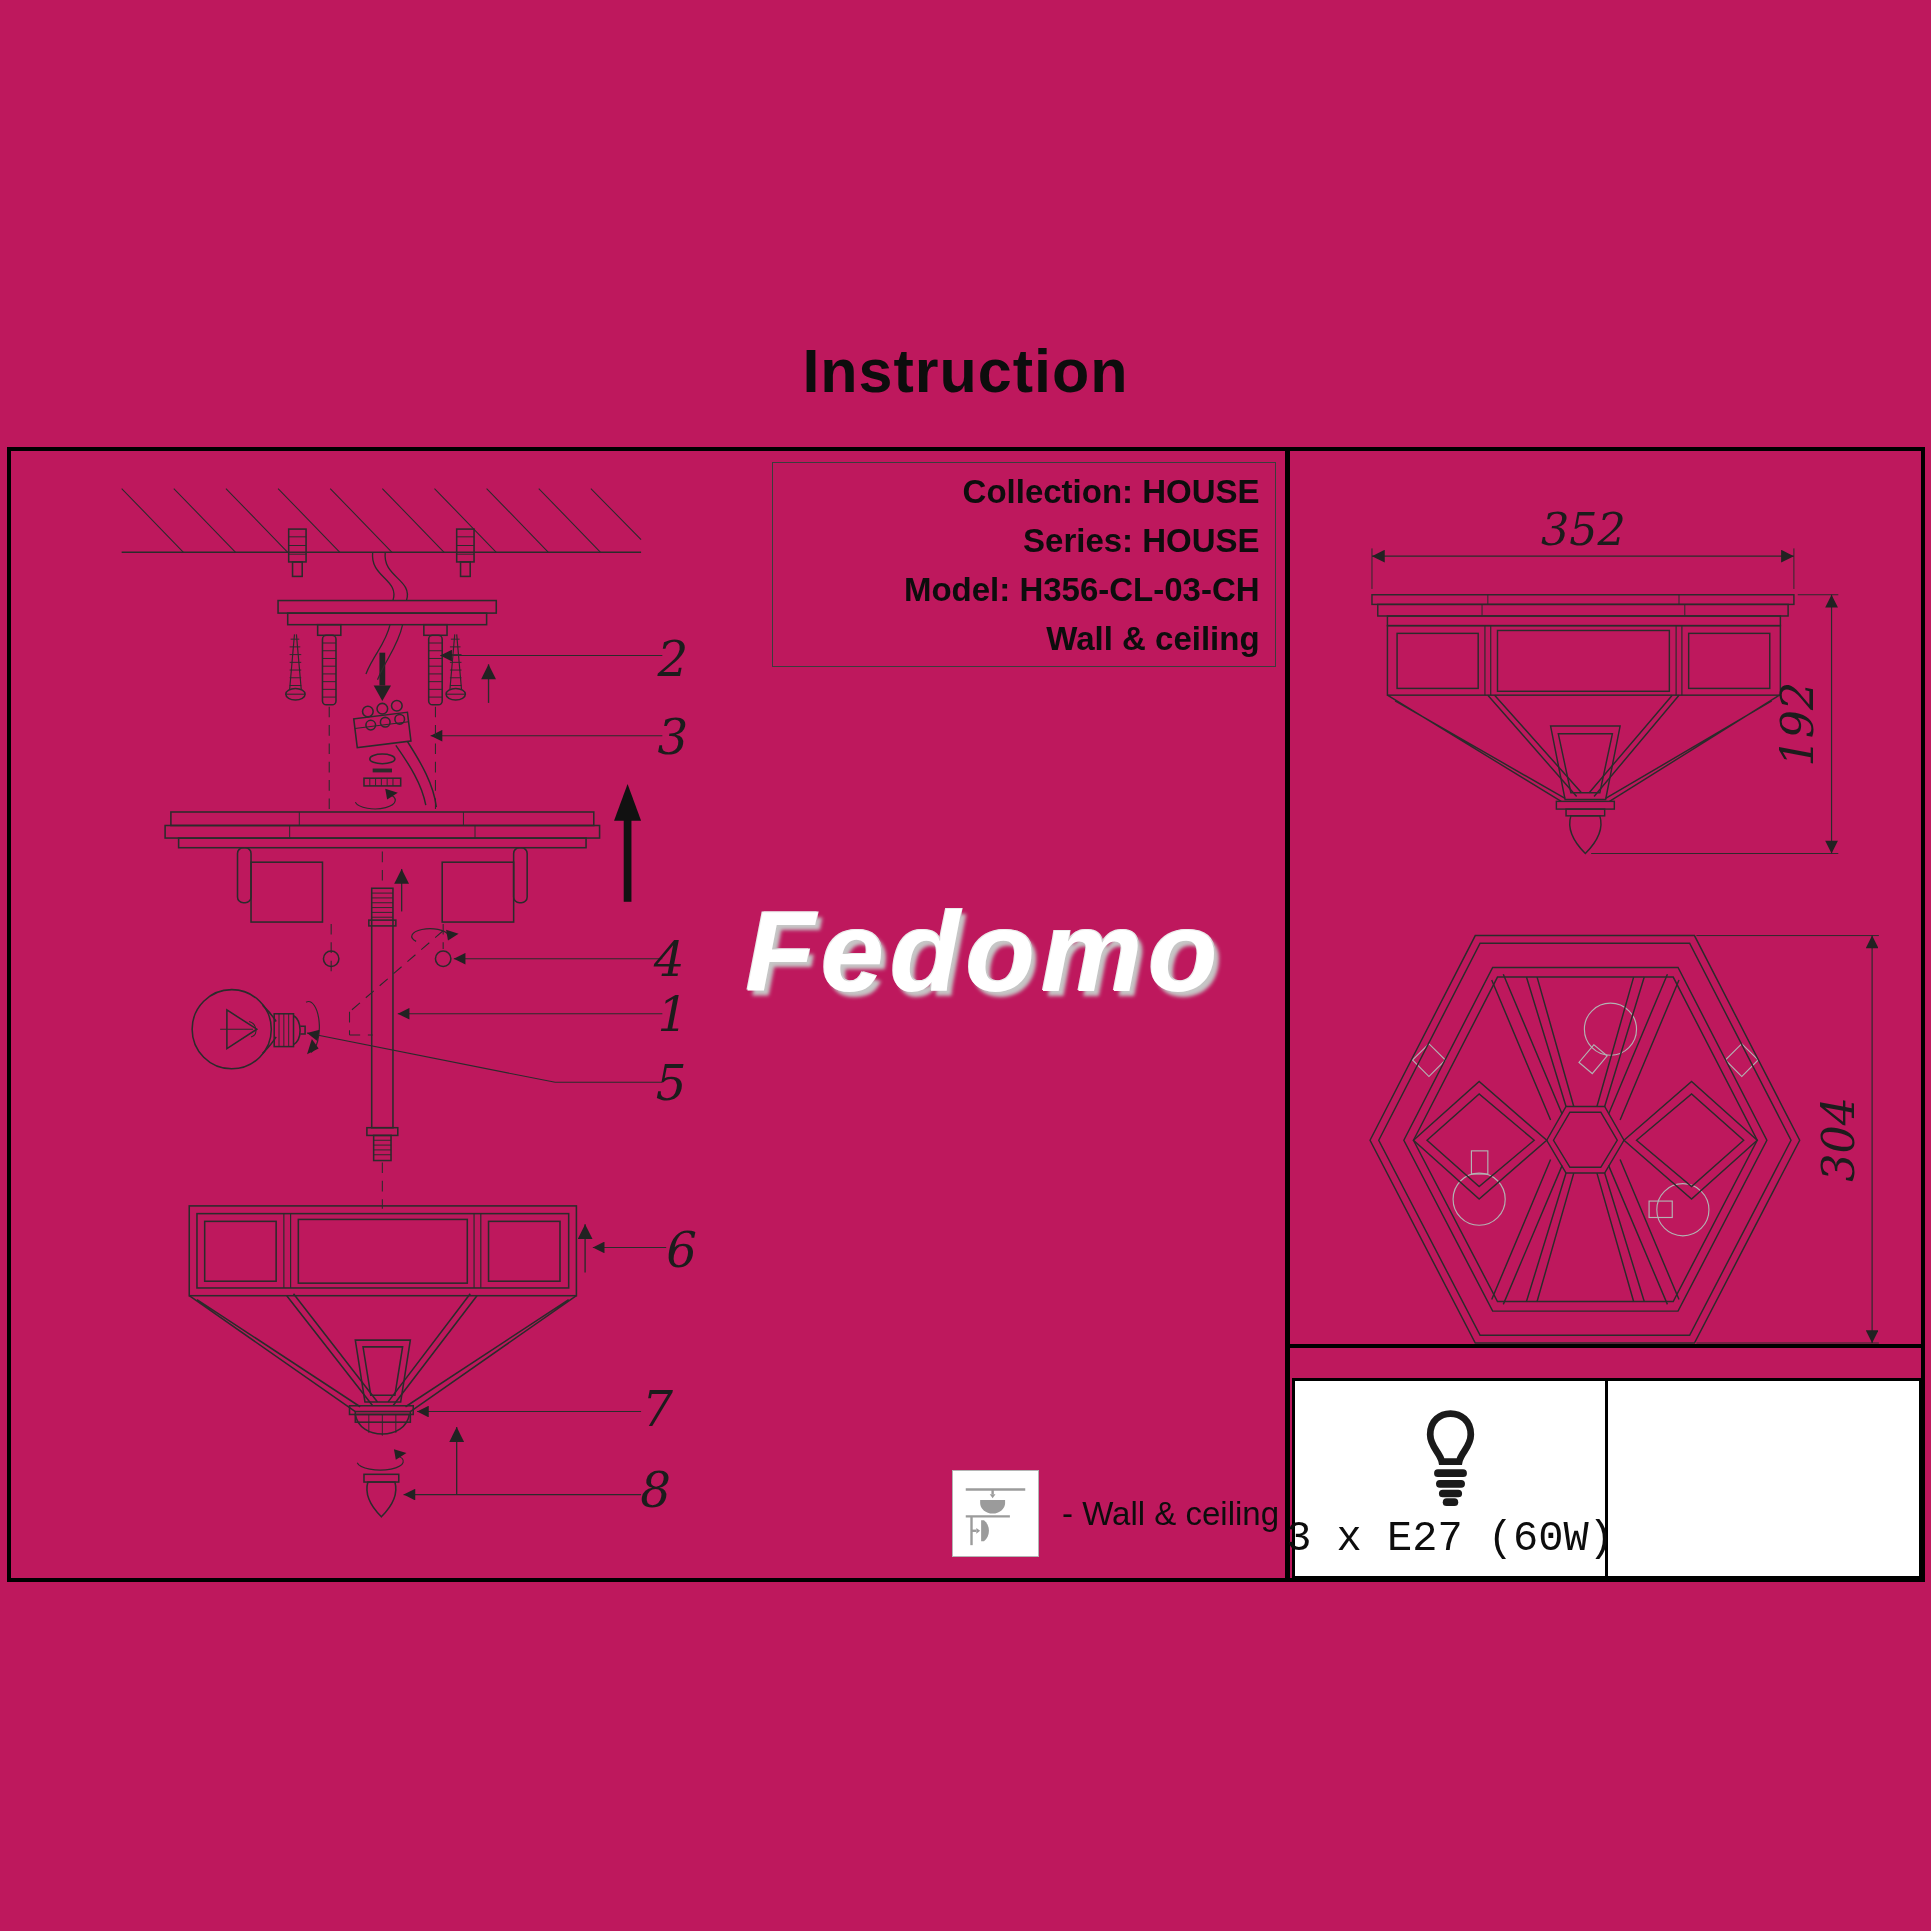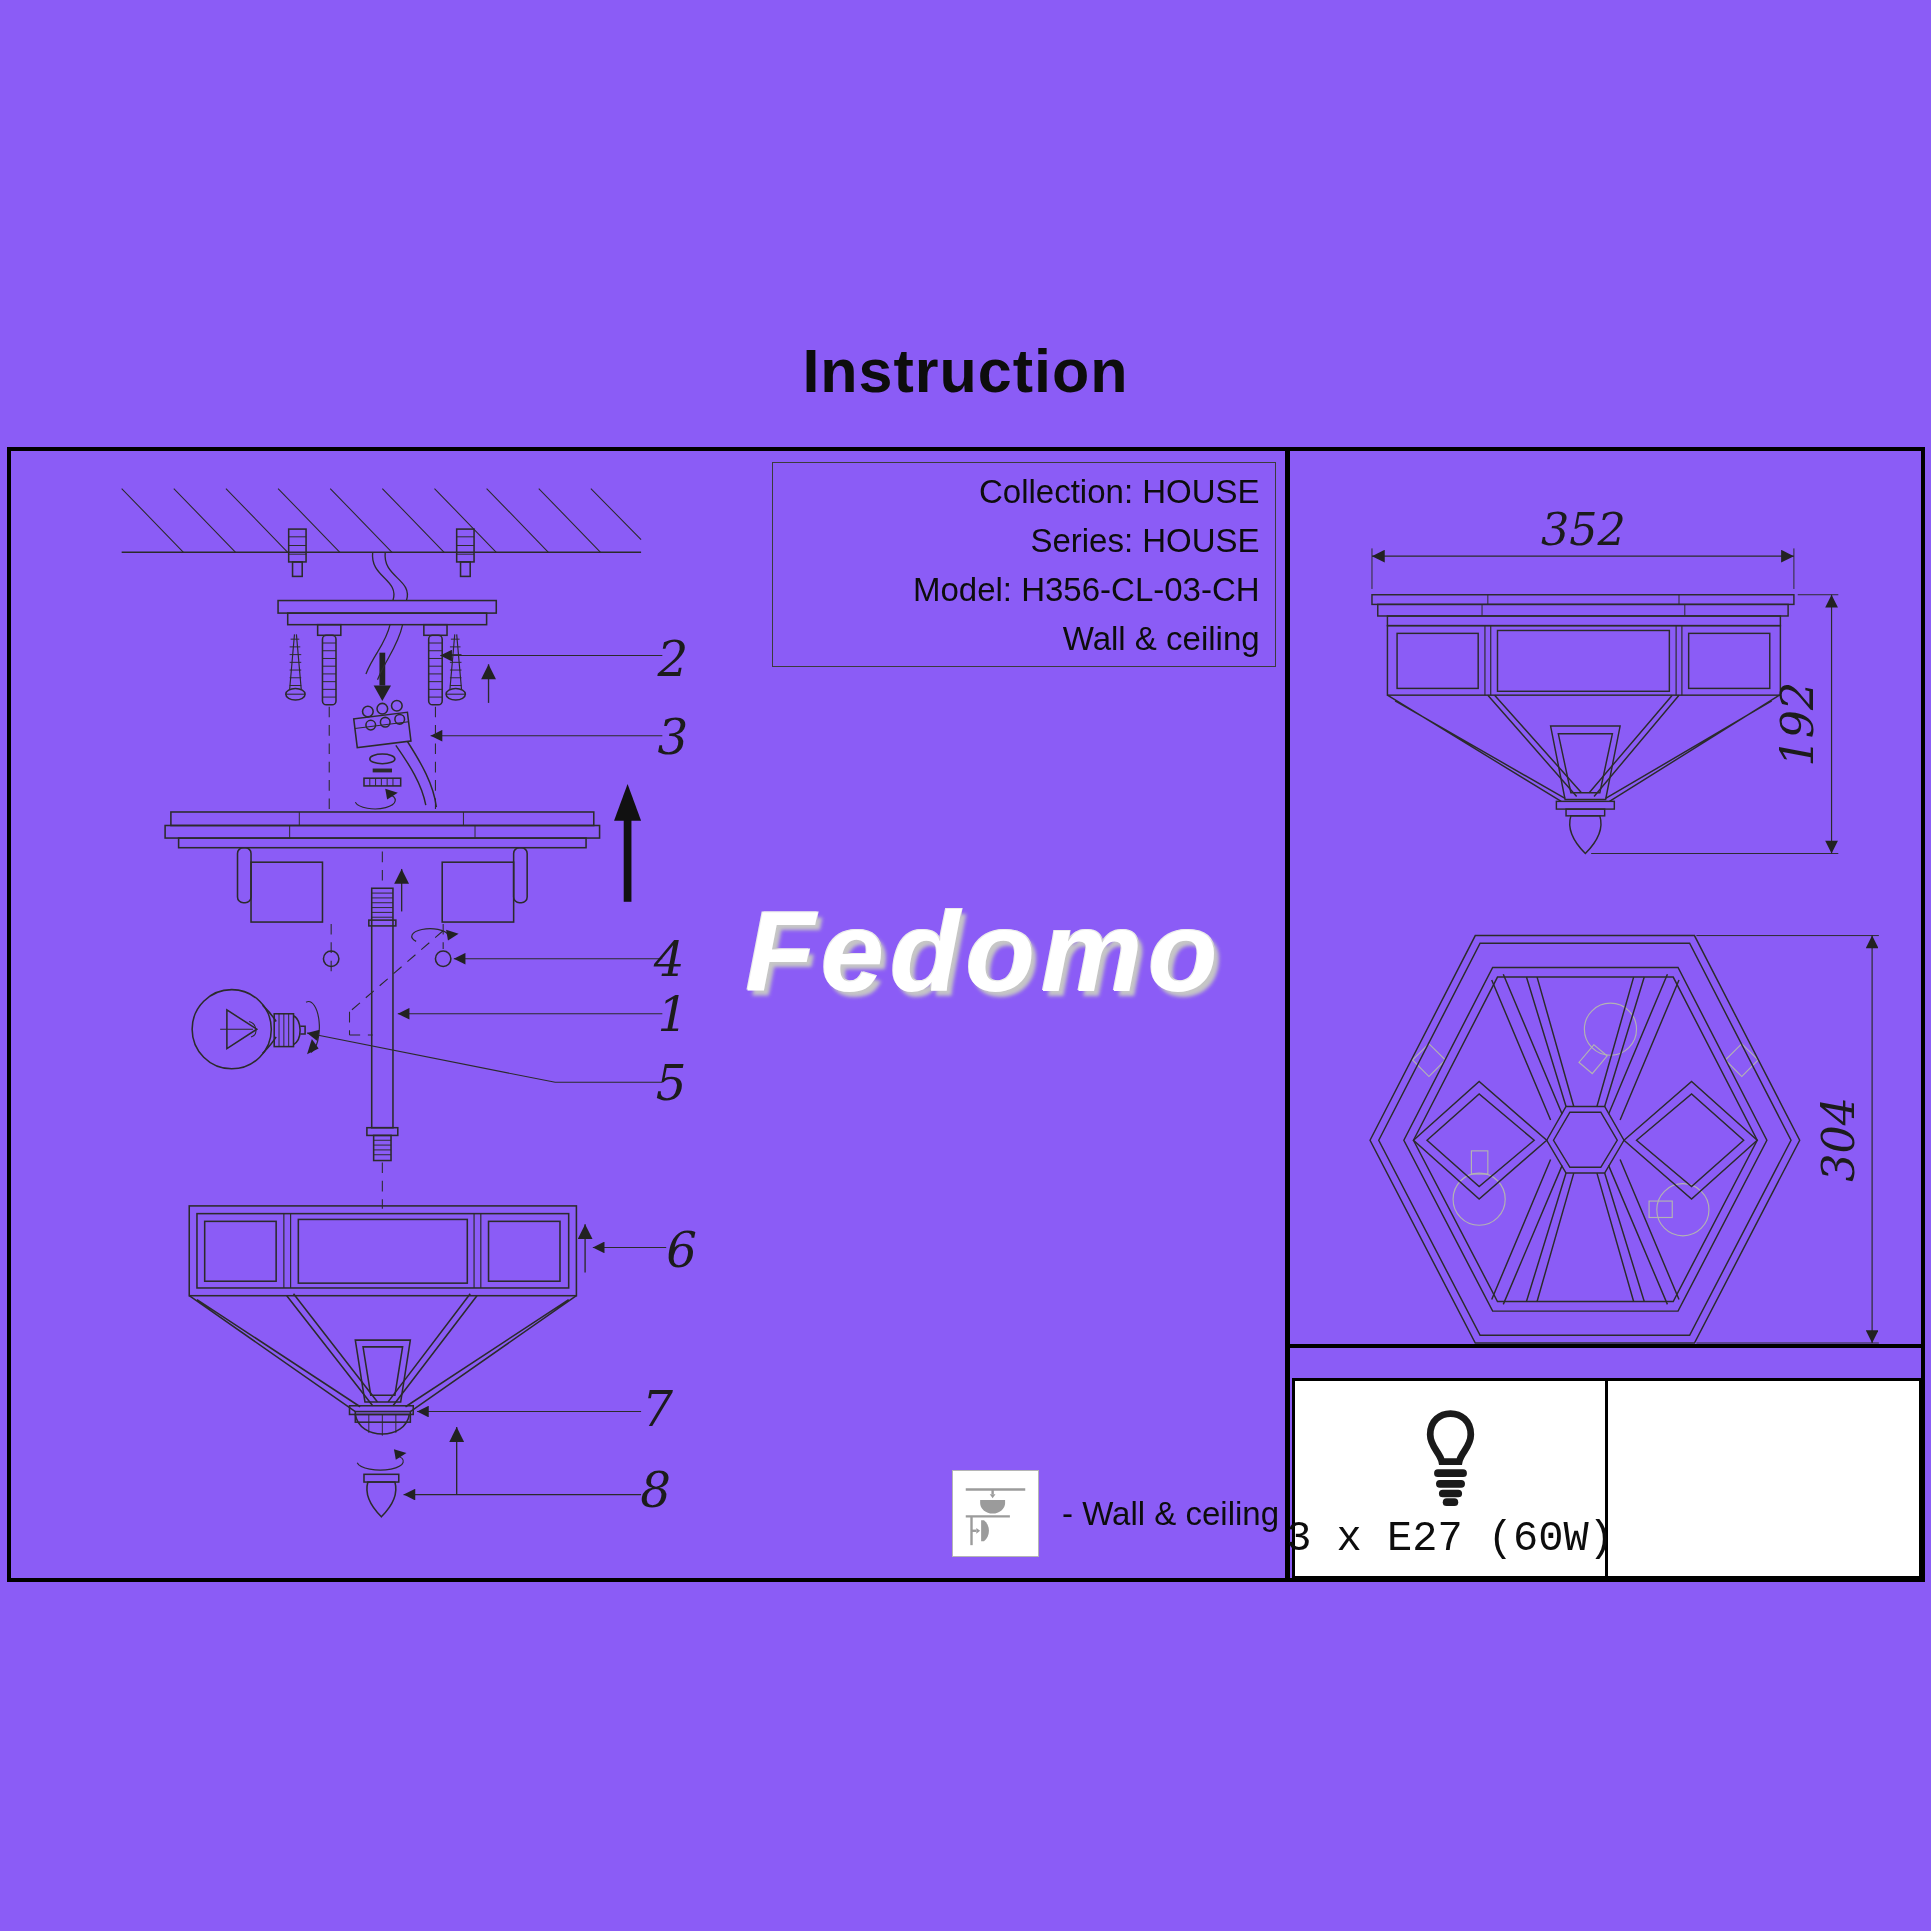--- a/index.html
+++ b/index.html
@@ -1,30 +1,30 @@
 <!DOCTYPE html>
 <html><head>
 <meta charset="utf-8">
 <style>
   html,body{margin:0;padding:0;background:#fff;}
-  .page{position:relative;width:1931px;height:1931px;background:#8b5cf6;overflow:hidden;
+  .page{position:relative;width:1931px;height:1931px;background:#be185d;overflow:hidden;
         font-family:"Liberation Sans",sans-serif;color:#111;}
   .title{position:absolute;left:0;top:336px;width:1931px;text-align:center;
          font-size:61px;font-weight:bold;letter-spacing:1px;color:#0d0d0d;}
   .watermark{position:absolute;left:666px;top:886px;width:637px;text-align:center;
          font-size:114px;font-style:italic;font-weight:bold;letter-spacing:5.8px;color:#ffffff;
          text-shadow:4.8px 4.8px 3.9px #c6c6c6, -1px -1px 0 #ececec, 1px -1px 0 #ececec;}
   .main-box{position:absolute;left:6.8px;top:447px;width:1918px;height:1135px;
          border:4.8px solid #000;box-sizing:border-box;}
   .divider-v{position:absolute;left:1285px;top:447px;width:4.8px;height:1135px;background:#000;}
   .divider-h{position:absolute;left:1290px;top:1344px;width:634px;height:3.9px;background:#000;}
   .info-box{position:absolute;left:772px;top:462px;width:504px;height:205px;
          border:1.9px solid #3c3c3c;box-sizing:border-box;display:flex;flex-direction:column;
          justify-content:center;align-items:flex-end;padding-right:15.4px;
-         font-size:33px;line-height:49px;color:#0d0d0d;}
+         font-size:33px;line-height:49px;color:#0d0d0d;font-weight:bold;}
   .mount-note{position:absolute;left:944px;top:1470px;display:flex;align-items:center;gap:23px;padding-left:8px;}
   .mount-note .icon-box{width:87px;height:87px;border:1.9px solid #b5b5b5;box-sizing:border-box;
          display:flex;align-items:center;justify-content:center;background:#fff;}
   .mount-note .label{font-size:33px;color:#0d0d0d;white-space:nowrap;}
   .bottom-table{position:absolute;left:1292px;top:1378px;width:630px;height:201px;
          border:3.9px solid #000;box-sizing:border-box;display:flex;background:#fff;}
   .cell-spec{width:313px;border-right:3.9px solid #000;box-sizing:border-box;display:flex;
          flex-direction:column;align-items:center;justify-content:center;gap:7.7px;}
   .cell-spec .lamp-label{font-size:42px;color:#0d0d0d;white-space:nowrap;font-family:Liberation Mono, monospace;}
   .cell-brand{flex:1;display:flex;flex-direction:column;align-items:center;justify-content:center;

